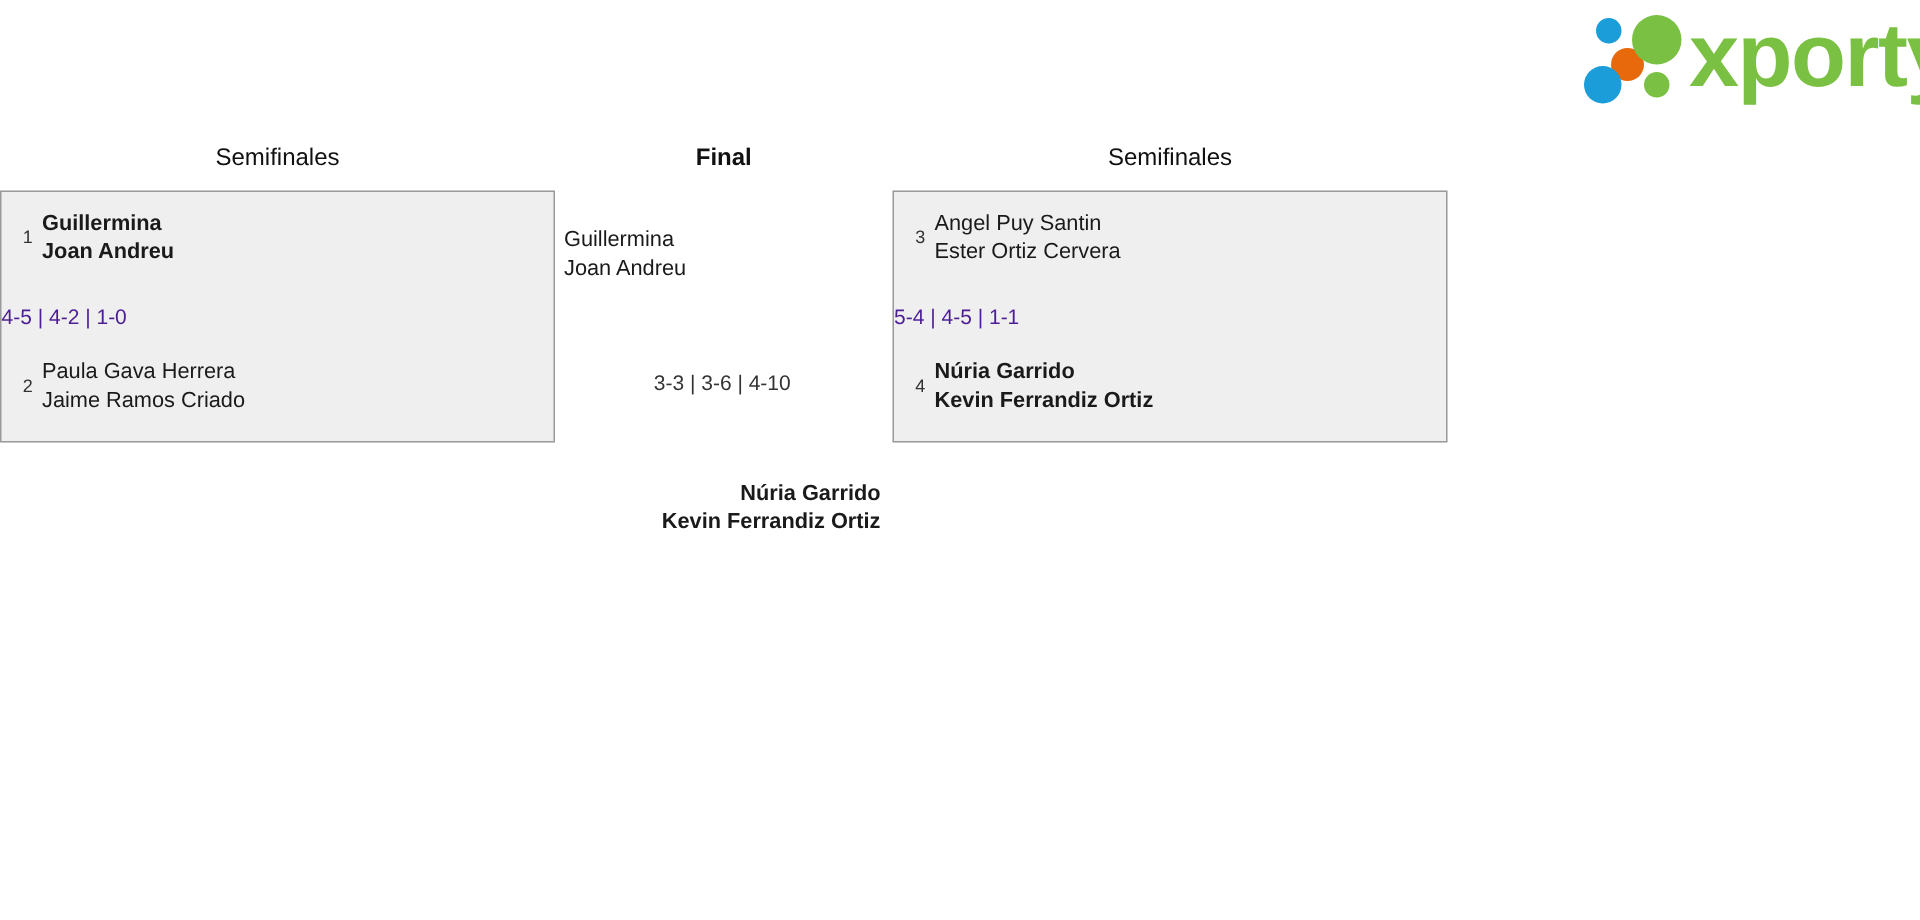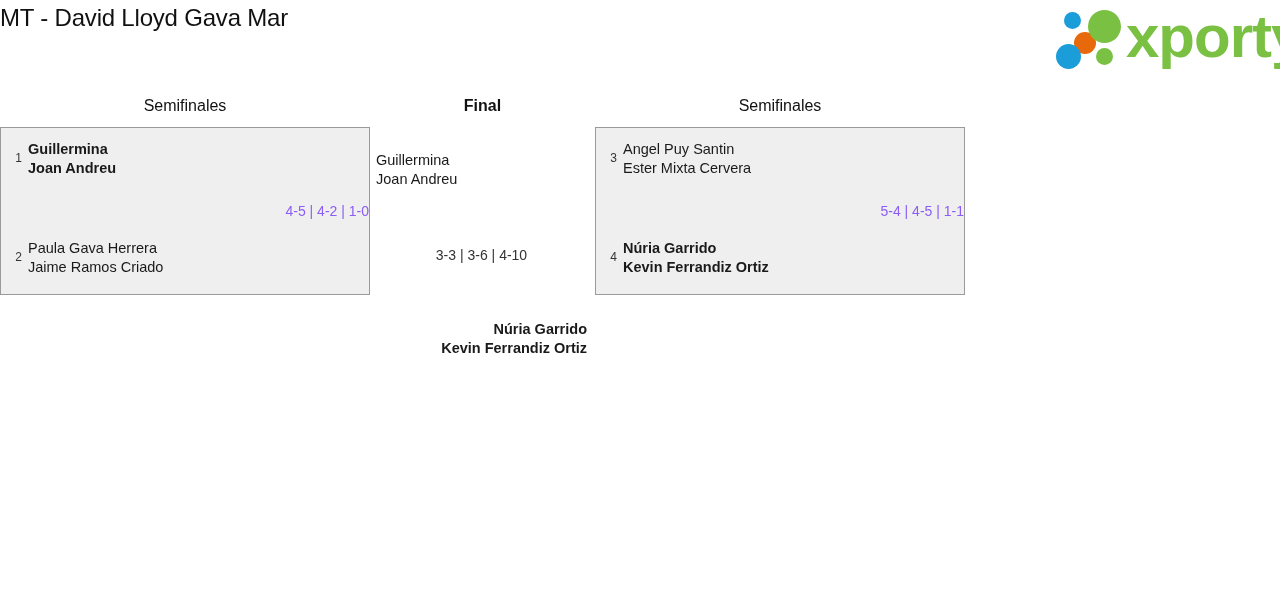--- a/index.html
+++ b/index.html
@@ -130,23 +130,23 @@
     color: #1a1a1a;
     white-space: nowrap;
   }
   .winner .name { font-weight: 700; }
 
   .score {
     position: absolute;
     left: 0;
     right: 0;
     top: 75px;
-    text-align: right;
+    text-align: left;
     font-size: 14px;
-    color: #8b5cf6;
+    color: #4c1d95;
   }
 
   
   .final-team {
     position: absolute;
     left: 6px;
     top: 24px;
     line-height: 19px;
   }
   .final-score {
@@ -168,21 +168,20 @@
     line-height: 19px;
   }
   .champion .name { font-weight: 700; }
 </style>
 </head>
 <body>
 
 <div class="header">
 
   <div class="title-block">
-    <div class="title-line">MT - David Lloyd Gava Mar</div>
   </div>
 
   <div class="logo">
     <div class="logo-dots">
       <span class="dot dot-blue-sm"></span>
       <span class="dot dot-orange"></span>
       <span class="dot dot-blue-lg"></span>
       <span class="dot dot-green-lg"></span>
       <span class="dot dot-green-sm"></span>
     </div>
@@ -234,21 +233,21 @@
     <div class="name">Núria Garrido</div>
     <div class="name">Kevin Ferrandiz Ortiz</div>
   </div>
 
   <div class="match-box mb-right">
 
     <div class="team team-right team-top">
       <span class="seed">3</span>
       <span class="names">
         <div class="name">Angel Puy Santin</div>
-        <div class="name">Ester Mixta Cervera</div>
+        <div class="name">Ester Ortiz Cervera</div>
       </span>
     </div>
 
     <div class="score">5-4 | 4-5 | 1-1</div>
 
     <div class="team team-right team-bottom winner">
       <span class="seed">4</span>
       <span class="names">
         <div class="name">Núria Garrido</div>
         <div class="name">Kevin Ferrandiz Ortiz</div>

